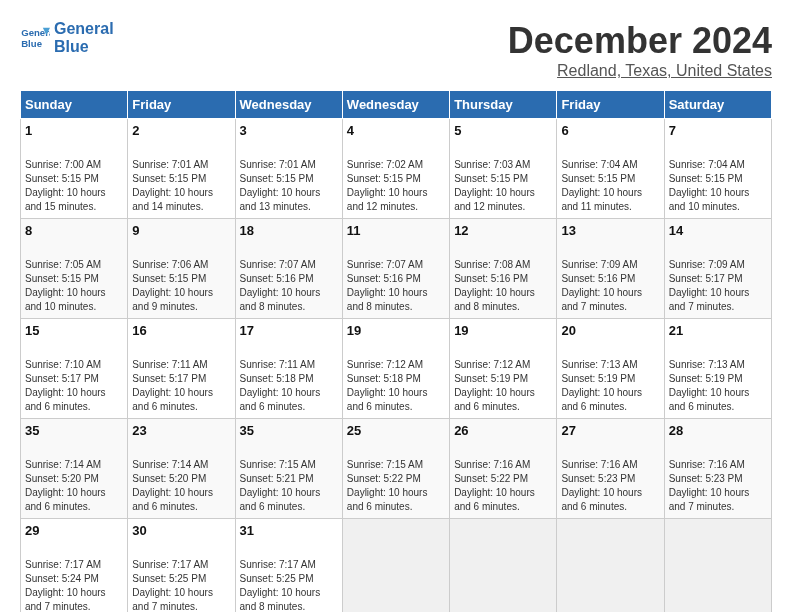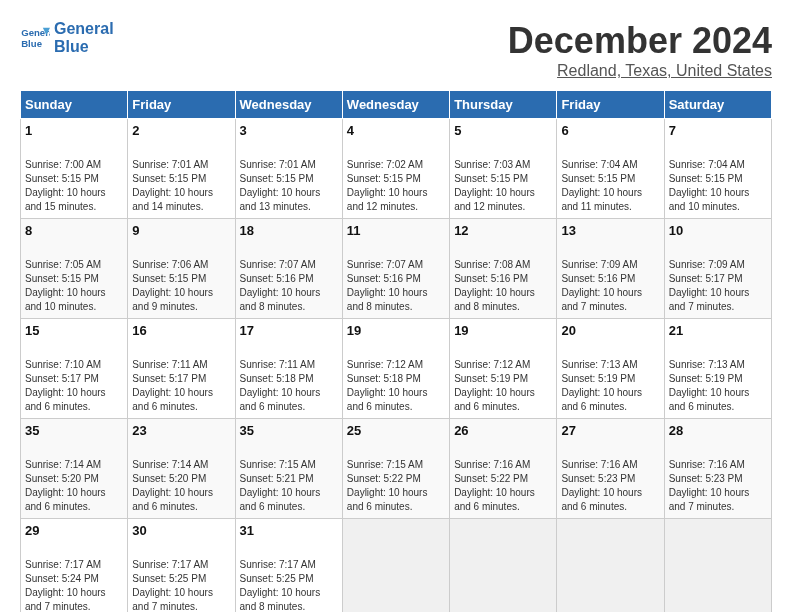--- a/index.html
+++ b/index.html
@@ -214,21 +214,21 @@
       </td>
         <td>
         <div class="day-number">13</div>
         <div class="day-info">
           Sunrise: 7:09 AM<br>
           Sunset: 5:16 PM<br>
           Daylight: 10 hours and 7 minutes.
         </div>
       </td>
         <td>
-        <div class="day-number">10</div>
+        <div class="day-number">14</div>
         <div class="day-info">
           Sunrise: 7:09 AM<br>
           Sunset: 5:17 PM<br>
           Daylight: 10 hours and 7 minutes.
         </div>
       </td>
       </tr>
       <tr>
         <td>
         <div class="day-number">15</div>

